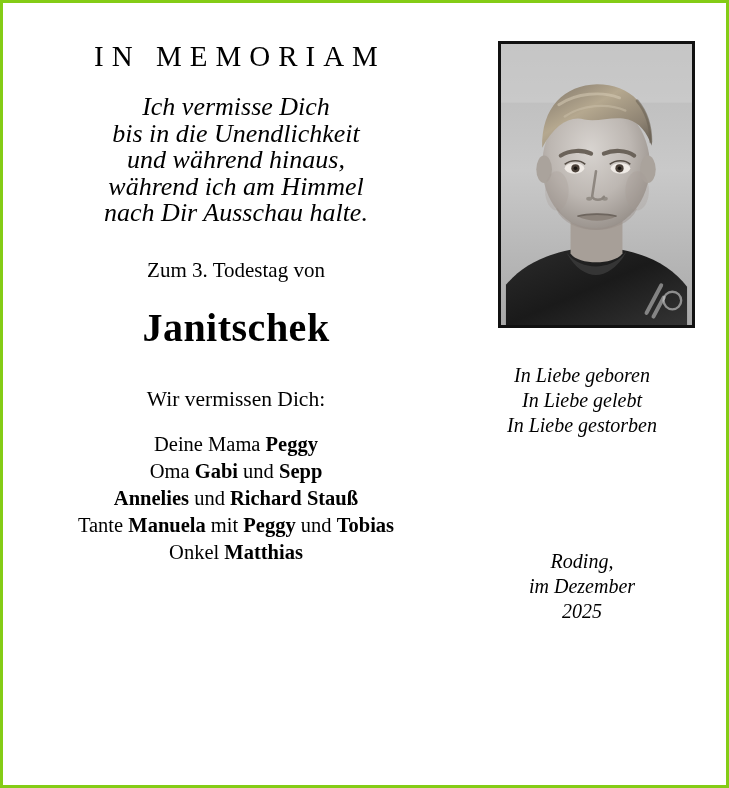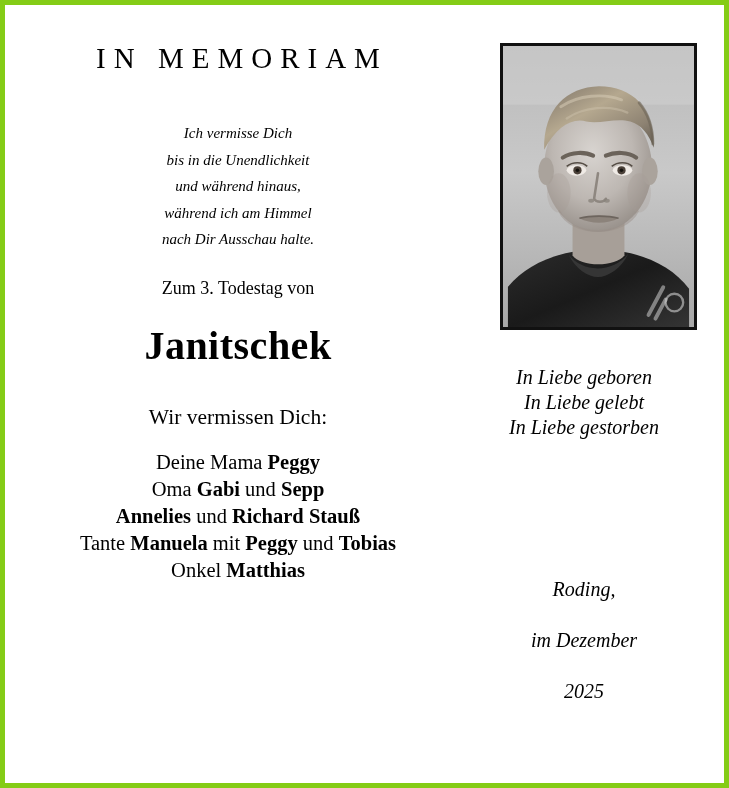--- a/index.html
+++ b/index.html
@@ -8,21 +8,21 @@
     padding: 0;
     background: #ffffff;
   }
 
   #page {
     position: relative;
     width: 729px;
     height: 788px;
     background: #ffffff;
     box-sizing: border-box;
-    border: 5px solid #84cc16;
+    border: 3px solid #84cc16;
     overflow: hidden;
     font-family: "Liberation Serif", "DejaVu Serif", serif;
     color: #000000;
   }
 
   .inner {
     position: absolute;
     left: 0; top: 0;
     width: 715px;
     height: 774px;
@@ -42,30 +42,30 @@
     font-size: 29px;
     font-weight: 400;
     letter-spacing: 8px;
     text-indent: 8px;
     margin-top: 39px;
     line-height: 1;
     white-space: nowrap;
   }
 
   .poem {
-    margin-top: 47px;
+    margin-top: 23px;
     font-style: italic;
-    font-size: 15px;
+    font-size: 26px;
     line-height: 26.5px;
   }
   .poem div { white-space: nowrap; }
 
   .todestag {
-    margin-top: 23px;
-    font-size: 18px;
+    margin-top: 31px;
+    font-size: 21px;
     line-height: 24px;
     white-space: nowrap;
   }
 
   .name-block {
     margin-top: 24px;
     font-weight: bold;
     font-size: 40px;
     line-height: 44px;
     letter-spacing: 0.5px;
@@ -140,21 +140,21 @@
   .place-date {
     position: absolute;
     left: 0;
     top: 546px;
     width: 248px;
     font-style: italic;
     font-size: 20px;
     line-height: 25px;
     text-align: center;
   }
-  .place-date div { white-space: nowrap; margin-top: 26px; }
+  .place-date div { white-space: nowrap; }
 </style>
 </head>
 <body>
 
 <div id="page">
   <div class="inner">
 
     <div class="col-left">
 
       <div class="memoriam-title">IN MEMORIAM</div>

